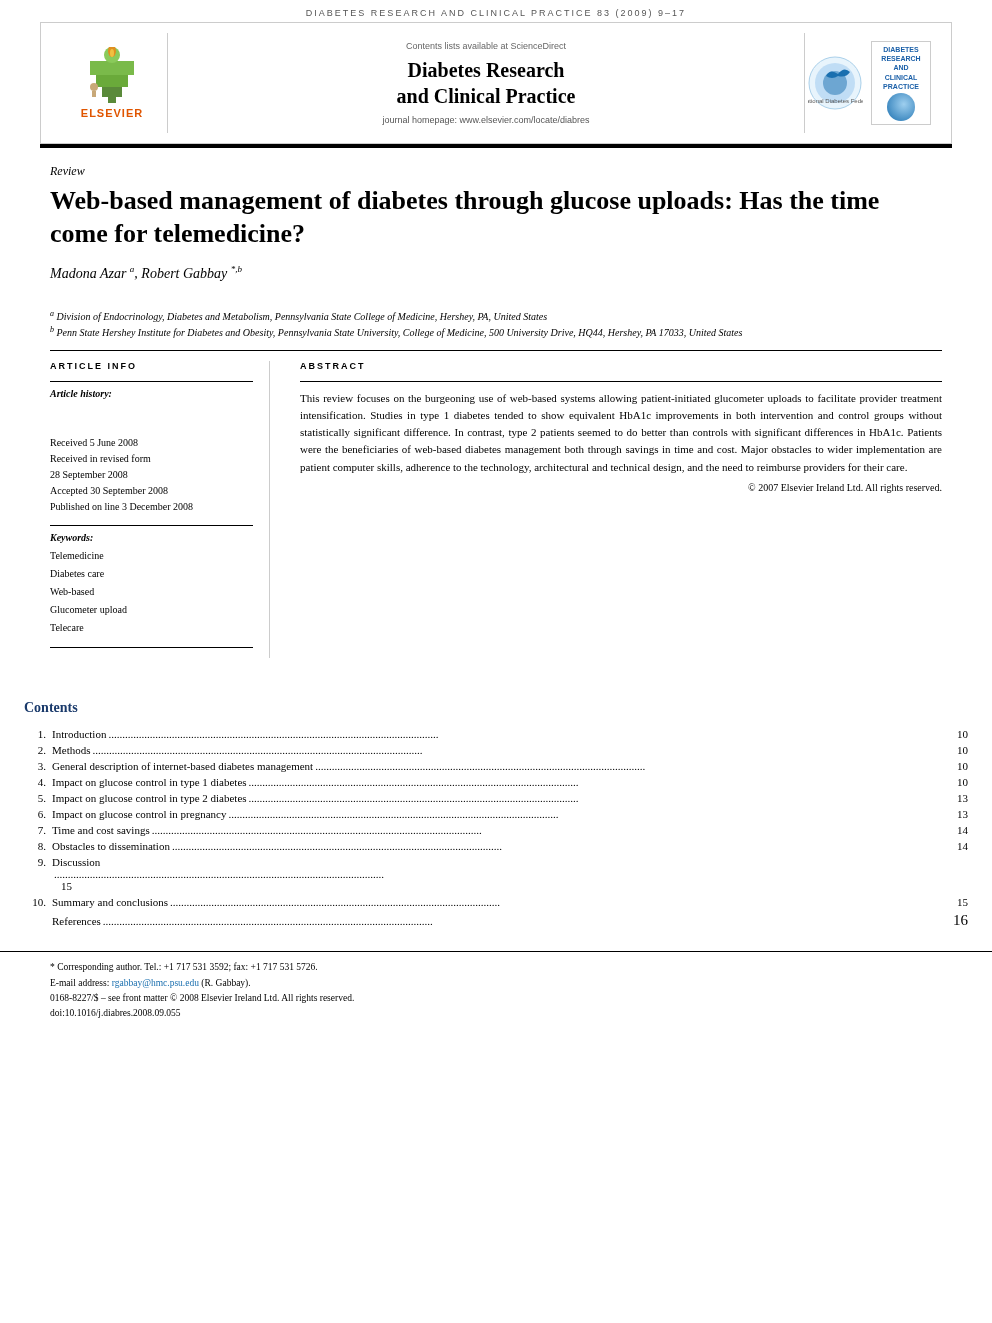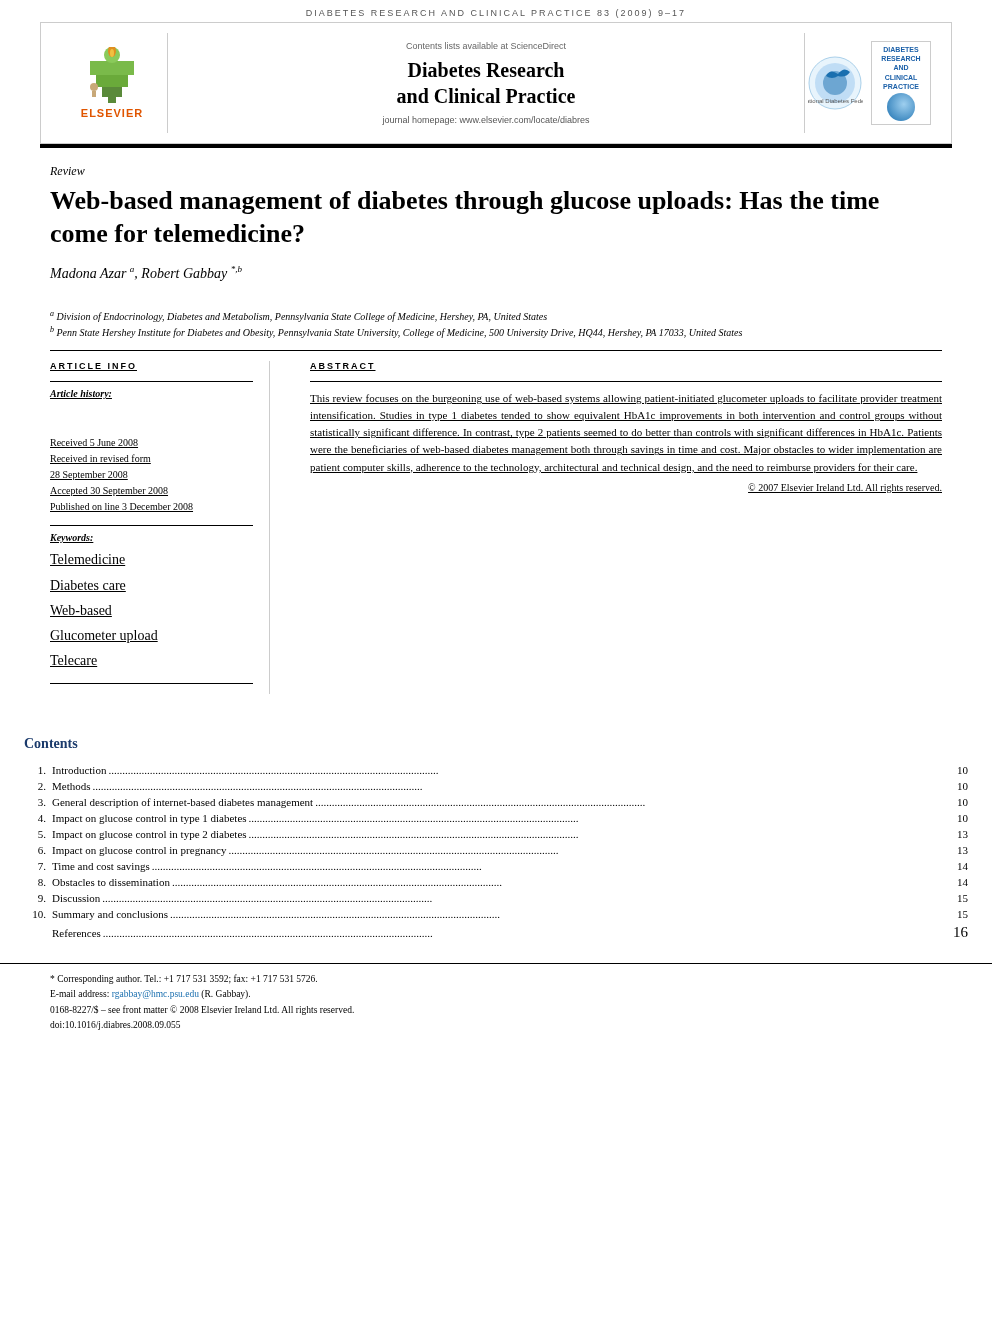--- a/index.html
+++ b/index.html
@@ -143,23 +143,22 @@
     .affiliations sup {
       font-size: 8px;
     }
     .divider {
       border: none;
       border-top: 1px solid #000;
       margin: 10px 0;
     }
     .two-col {
       display: flex;
-      gap: 40px;
+      gap: 30px;
       margin-top: 10px;
-      text-decoration: underline;
     }
     .left-col {
       width: 220px;
       flex-shrink: 0;
       border-right: 1px solid #ccc;
       padding-right: 16px;
     }
     .right-col {
       flex: 1;
     }
@@ -183,21 +182,21 @@
       margin-bottom: 10px;
       margin-top: 36px;
     }
     .keywords-label {
       font-size: 10px;
       font-style: italic;
       font-weight: bold;
       margin-bottom: 4px;
     }
     .keywords-list {
-      font-size: 14px;
+      font-size: 10px;
       line-height: 1.8;
     }
     .abstract-text {
       font-size: 11px;
       line-height: 1.55;
       text-align: justify;
     }
     .copyright {
       font-size: 10px;
       text-align: right;
@@ -426,21 +425,21 @@
             <div style="display: flex; align-items: baseline;">
               <span style="white-space: nowrap;">Obstacles to dissemination</span>
               <span style="flex: 1 1 0%; overflow: hidden; padding: 0px 2px; color: rgb(0, 0, 0); font-size: 11px;"> ........................................................................................................................</span>
               <span style="min-width: 20px; text-align: right; font-size: 11px;">14</span>
             </div>
           </td>
         </tr>
         <tr>
           <td style="width: 28px; text-align: right; padding-right: 6px; vertical-align: top; font-size: 11px;">9.</td>
           <td style="font-size: 11px;">
-            <div style="display: flex; align-items: baseline;">
+            <div style="display: flex; align-items: baseline; flex-direction: column;">
               <span style="white-space: nowrap;">Discussion</span>
               <span style="flex: 1 1 0%; overflow: hidden; padding: 0px 2px; color: rgb(0, 0, 0); font-size: 11px;"> ........................................................................................................................</span>
               <span style="min-width: 20px; text-align: right; font-size: 11px;">15</span>
             </div>
           </td>
         </tr>
         <tr>
           <td style="width: 28px; text-align: right; padding-right: 6px; vertical-align: top; font-size: 11px;">10.</td>
           <td style="font-size: 11px;">
             <div style="display: flex; align-items: baseline;">

